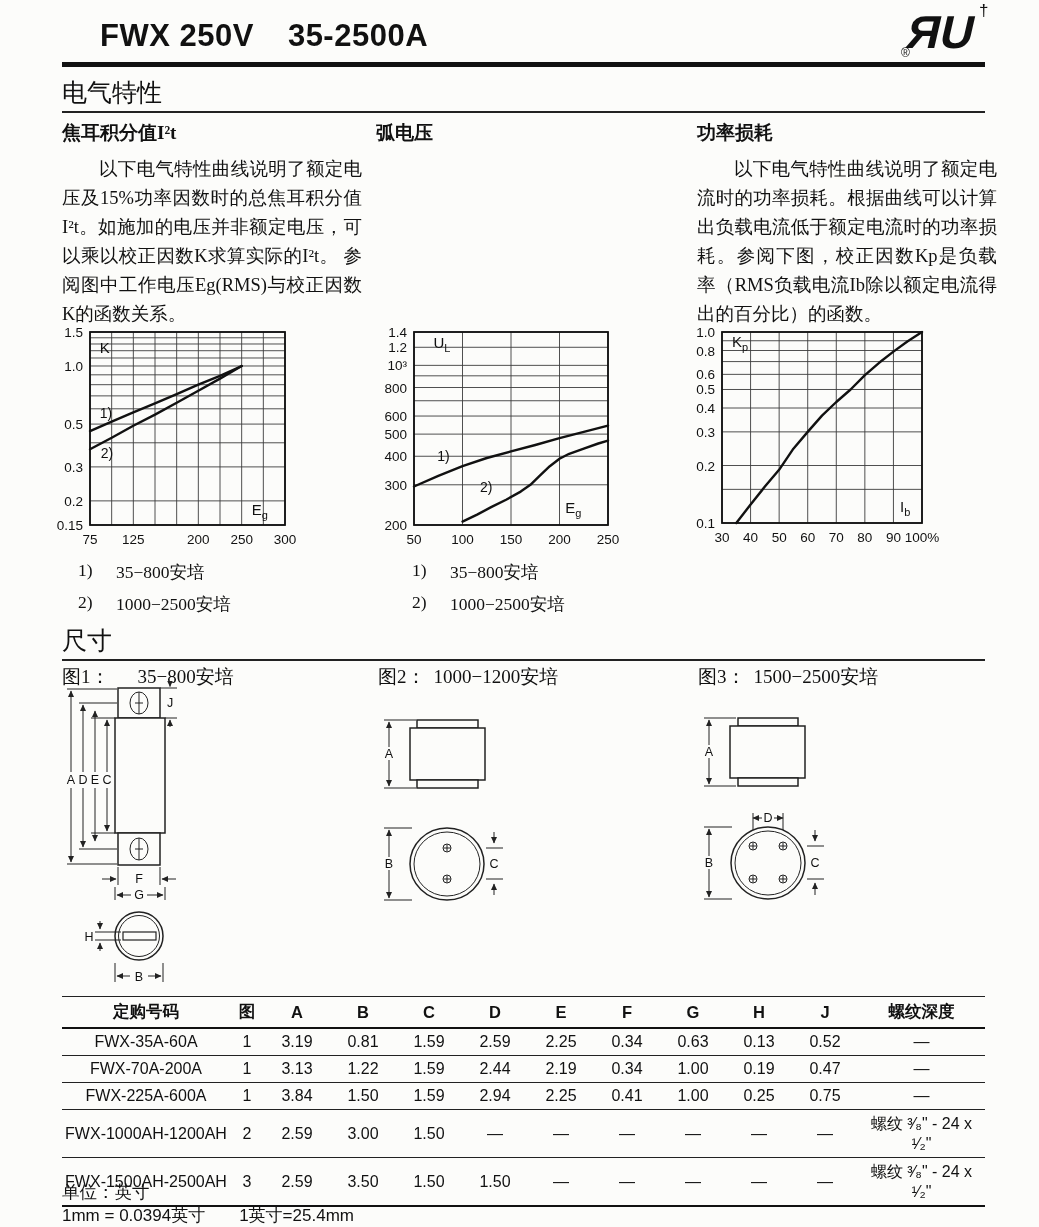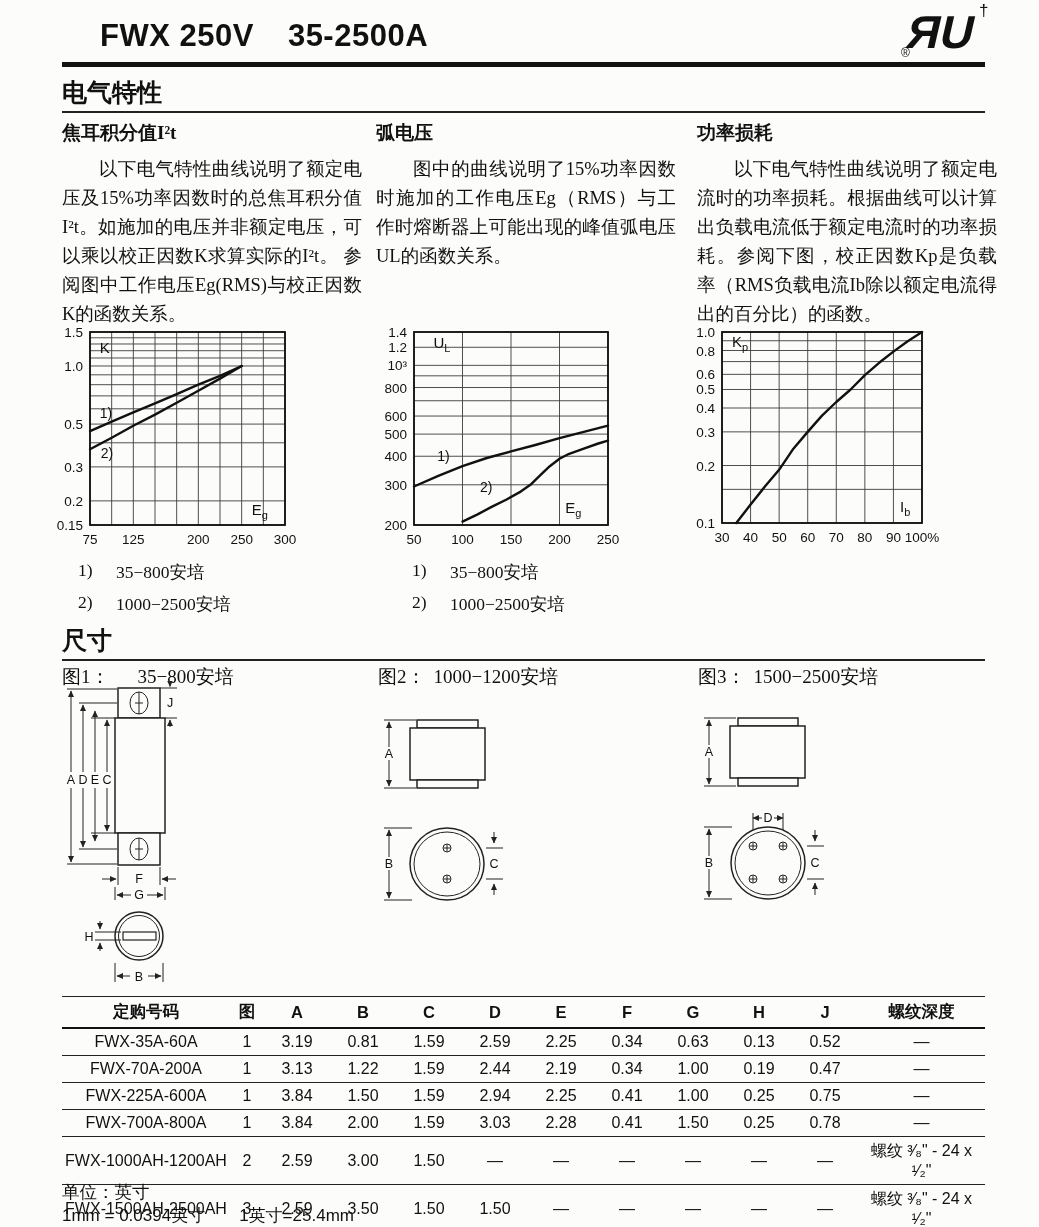--- a/index.html
+++ b/index.html
@@ -4,21 +4,21 @@
 <style>
   html,body{margin:0;padding:0;background:#9a9a9a;}
   #page{position:relative;width:1039px;height:1227px;background:#fcfcfa;color:#111;
         font-family:"Liberation Sans",sans-serif;overflow:hidden;}
   .abs{position:absolute;}
   
   .title{left:68px;top:18px;display:flex;gap:34px;font-size:31px;font-weight:bold;
          letter-spacing:.5px;font-family:"Liberation Sans",sans-serif;margin-left:32px;}
   .rule-thick{left:62px;top:62px;width:923px;height:5px;background:#111;}
   .rule-thin{left:62px;width:923px;height:2px;background:#222;}
-  .sec-h{font-size:25px;font-weight:bold;font-family:"Liberation Serif",serif;}
+  .sec-h{font-size:25px;font-weight:normal;font-family:"Liberation Serif",serif;}
   
   .col{top:120px;width:300px;font-family:"Liberation Serif",serif;}
   .col-h{font-size:19px;font-weight:bold;margin-bottom:9px;}
   .col-b{font-size:18.5px;line-height:29px;text-align:justify;text-indent:2em;}
   
   svg.chart{position:absolute;overflow:visible;}
   .grid{stroke:#3c3c3c;stroke-width:0.9;}
   .frame{fill:none;stroke:#111;stroke-width:1.8;}
   .curve{fill:none;stroke:#111;stroke-width:2.4;stroke-linecap:round;stroke-linejoin:round;}
   .tick{font-size:13.5px;fill:#111;font-family:"Liberation Sans",sans-serif;}
@@ -71,21 +71,20 @@
 
   <div class="abs sec-h" style="left:62px;top:76px">电气特性</div>
   <div class="abs rule-thin" style="top:111px"></div>
 
   <div class="abs col" style="left:62px">
     <div class="col-h">焦耳积分值I²t</div>
     <div class="col-b">以下电气特性曲线说明了额定电压及15%功率因数时的总焦耳积分值I²t。如施加的电压并非额定电压，可以乘以校正因数K求算实际的I²t。 参阅图中工作电压Eg(RMS)与校正因数K的函数关系。</div>
   </div>
   <div class="abs col" style="left:376px">
     <div class="col-h">弧电压</div>
-    <div class="col-b">图中的曲线说明了15%功率因数时施加的工作电压Eg（RMS）与工作时熔断器上可能出现的峰值弧电压UL的函数关系。</div>
   </div>
   <div class="abs col" style="left:697px">
     <div class="col-h">功率损耗</div>
     <div class="col-b">以下电气特性曲线说明了额定电流时的功率损耗。根据曲线可以计算出负载电流低于额定电流时的功率损耗。参阅下图，校正因数Kp是负载率（RMS负载电流Ib除以额定电流得出的百分比）的函数。</div>
   </div>
 
   <svg id="chart0" class="chart" style="left:50px;top:322px" width="252" height="230">
       <line x1="40" y1="10" x2="40" y2="203" class="grid"></line>
       <line x1="61.666666666666664" y1="10" x2="61.666666666666664" y2="203" class="grid"></line>
       <line x1="83.33333333333333" y1="10" x2="83.33333333333333" y2="203" class="grid"></line>
@@ -455,34 +454,20 @@
           <td>1.59</td>
           <td>2.94</td>
           <td>2.25</td>
           <td>0.41</td>
           <td>1.00</td>
           <td>0.25</td>
           <td>0.75</td>
           <td>—</td>
         </tr>
         <tr>
-          <td class="lft">FWX-700A-800A</td>
-          <td>1</td>
-          <td>3.84</td>
-          <td>2.00</td>
-          <td>1.59</td>
-          <td>3.03</td>
-          <td>2.28</td>
-          <td>0.41</td>
-          <td>1.50</td>
-          <td>0.25</td>
-          <td>0.78</td>
-          <td>—</td>
-        </tr>
-        <tr>
           <td class="lft">FWX-1000AH-1200AH</td>
           <td>2</td>
           <td>2.59</td>
           <td>3.00</td>
           <td>1.50</td>
           <td>—</td>
           <td>—</td>
           <td>—</td>
           <td>—</td>
           <td>—</td>

